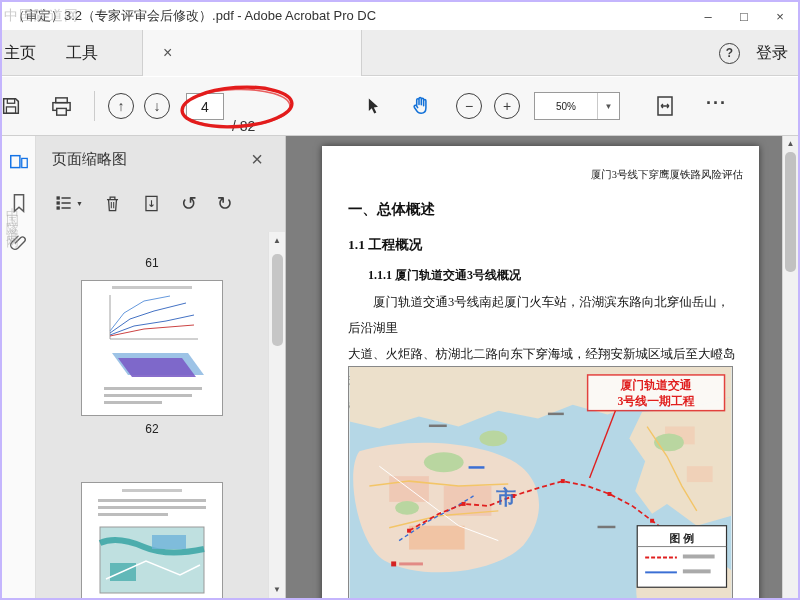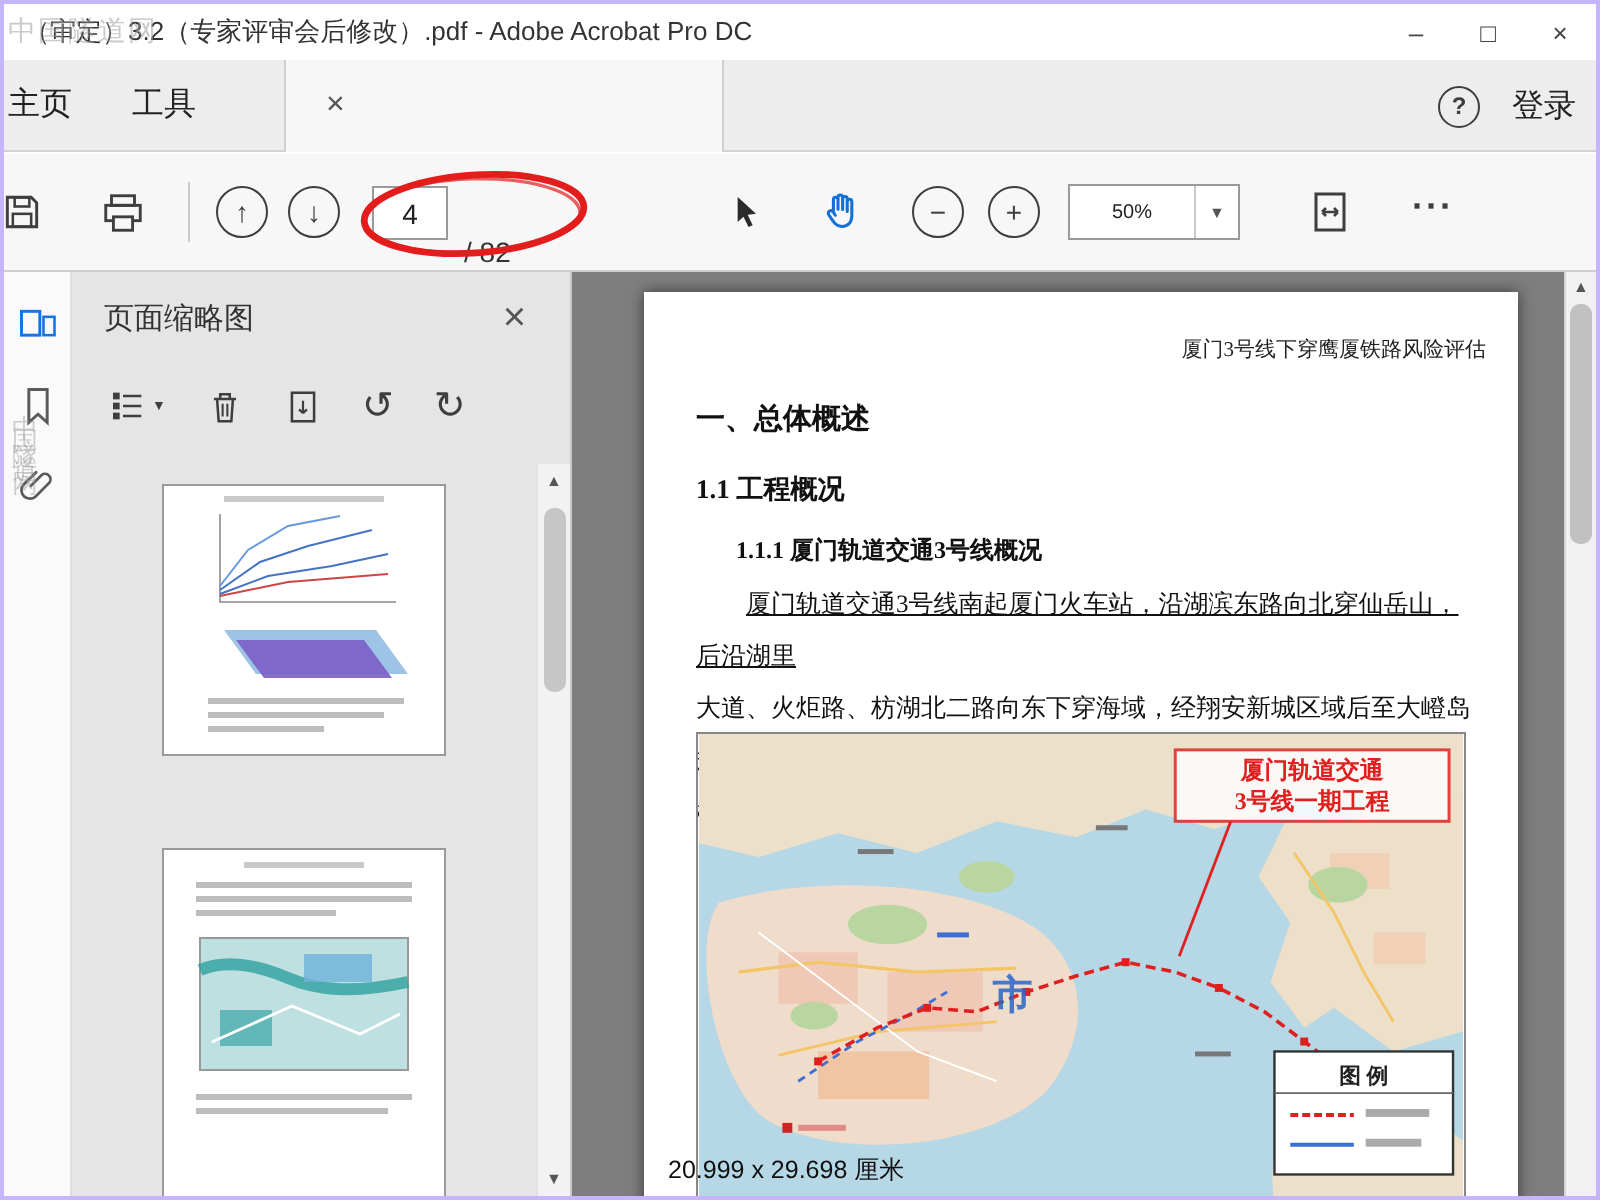--- a/index.html
+++ b/index.html
@@ -66,21 +66,21 @@
   .side-scroll .down { bottom:4px; }
   .side-thumb { position:absolute; left:3px; top:22px; width:11px; height:92px; background:#c6c6c6; border-radius:5px; }
 
   .doc-area { flex:1; background:#7e7e7e; position:relative; overflow:hidden; }
   .page { position:absolute; left:36px; top:10px; width:437px; height:620px; background:#fff; box-shadow:0 0 7px rgba(0,0,0,.55); font-family:"Liberation Serif",serif; }
   .running-header { position:absolute; top:22px; right:16px; font-size:10.5px; color:#222; }
   .h1 { position:absolute; top:54px; left:26px; font-size:14.5px; font-weight:bold; color:#111; }
   .h2 { position:absolute; top:90px; left:26px; font-size:13.5px; font-weight:bold; color:#111; }
   .h3 { position:absolute; top:121px; left:46px; font-size:12px; font-weight:bold; color:#111; }
   .body-text { position:absolute; top:143px; left:26px; right:20px; font-size:12.5px; line-height:26px; color:#111; }
-  .body-text .indent { text-indent:2em;text-decoration:underline; }
+  .body-text .indent { text-indent:2em; }
   .map-figure { position:absolute; top:220px; left:26px; width:385px; height:252px; border:1px solid #888; }
 
   .status-dim { position:absolute; bottom:4px; left:48px; font-size:12.5px; color:#101010; }
 
   .right-scrollbar { width:16px; background:#f1f1f1; border-left:1px solid #d5d5d5; position:relative; }
   .right-scrollbar .up { top:3px; }
   .main-thumb { position:absolute; left:2px; top:16px; width:11px; height:120px; background:#c1c1c1; border-radius:5px; }
 
   
   .wm-topleft { position:absolute; left:2px; top:5px; font-size:14px; color:rgba(160,160,160,.55); z-index:9; letter-spacing:1px; }
@@ -215,37 +215,39 @@
           <svg width="19" height="19" viewBox="0 0 24 24">
               <rect x="5" y="3" width="14" height="18" fill="none" stroke="#3e3e3e" stroke-width="1.6"></rect>
               <path d="M12 8v8M12 16l-2.5-2.5M12 16l2.5-2.5" stroke="#3e3e3e" stroke-width="1.4" fill="none"></path>
             </svg>
         </span>
         <span class="pt-icon pt-glyph">↺</span>
         <span class="pt-icon pt-glyph">↻</span>
       </div>
 
       <div class="thumb-list">
+        <div class="thumb-label thumb-label-61">61</div>
 
         <div class="thumb-box thumb-62">
           <svg width="140" height="134" viewBox="0 0 140 134">
             <rect x="0" y="0" width="140" height="134" fill="#ffffff"></rect>
             <rect x="30" y="5" width="80" height="3" fill="#c9c9c9"></rect>
             <path d="M28 14v44h88" stroke="#8a8a8a" stroke-width="0.8" fill="none"></path>
             <polyline points="28,52 48,38 72,30 104,22" stroke="#4472c4" stroke-width="1" fill="none"></polyline>
             <polyline points="28,54 52,45 84,40 112,34" stroke="#4472c4" stroke-width="1" fill="none"></polyline>
             <polyline points="28,50 42,32 62,20 88,15" stroke="#6699dd" stroke-width="1" fill="none"></polyline>
             <polyline points="28,55 62,48 112,44" stroke="#cc4444" stroke-width="1" fill="none"></polyline>
             <polygon points="30,72 106,72 122,94 46,94" fill="#9dc3e6"></polygon>
             <polygon points="36,77 100,77 114,96 50,96" fill="#7b5ec7" opacity="0.9"></polygon>
             <rect x="22" y="106" width="98" height="3" fill="#bdbdbd"></rect>
             <rect x="22" y="113" width="88" height="3" fill="#bdbdbd"></rect>
             <rect x="22" y="120" width="58" height="3" fill="#bdbdbd"></rect>
           </svg>
         </div>
+        <div class="thumb-label thumb-label-62">62</div>
 
         <div class="thumb-box thumb-63">
           <svg width="140" height="198" viewBox="0 0 140 198">
             <rect x="0" y="0" width="140" height="198" fill="#ffffff"></rect>
             <rect x="40" y="6" width="60" height="3" fill="#c9c9c9"></rect>
             <rect x="16" y="16" width="108" height="3" fill="#bdbdbd"></rect>
             <rect x="16" y="23" width="108" height="3" fill="#bdbdbd"></rect>
             <rect x="16" y="30" width="70" height="3" fill="#bdbdbd"></rect>
             <rect x="18" y="44" width="104" height="66" fill="#bfe0e0" stroke="#999" stroke-width="1"></rect>
             <path d="M18 60c14-6 30-2 44 4s32 8 60 2" stroke="#2fa0a0" stroke-width="6" fill="none" opacity="0.8"></path>
@@ -333,21 +335,20 @@
 
           <rect x="290" y="160" width="90" height="62" fill="#ffffff" stroke="#333" stroke-width="1.2"></rect>
           <text x="335" y="176" text-anchor="middle" font-size="11" font-weight="bold" fill="#222">图 例</text>
           <line x1="290" y1="181" x2="380" y2="181" stroke="#666" stroke-width="0.8"></line>
           <line x1="298" y1="192" x2="330" y2="192" stroke="#e01f1f" stroke-width="2" stroke-dasharray="4,2"></line>
           <rect x="336" y="189" width="32" height="4" fill="#aaa"></rect>
           <line x1="298" y1="207" x2="330" y2="207" stroke="#3b6fd4" stroke-width="2"></line>
           <rect x="336" y="204" width="28" height="4" fill="#aaa"></rect>
         </svg>
       </div>
-      <div class="status-dim">20.999 x 29.698 厘米</div>
     </div>
 
     <div class="right-scrollbar">
       <span class="scroll-arrow up">▲</span>
       <span class="main-thumb"></span>
     </div>
 
   </div>
 </div>
 

